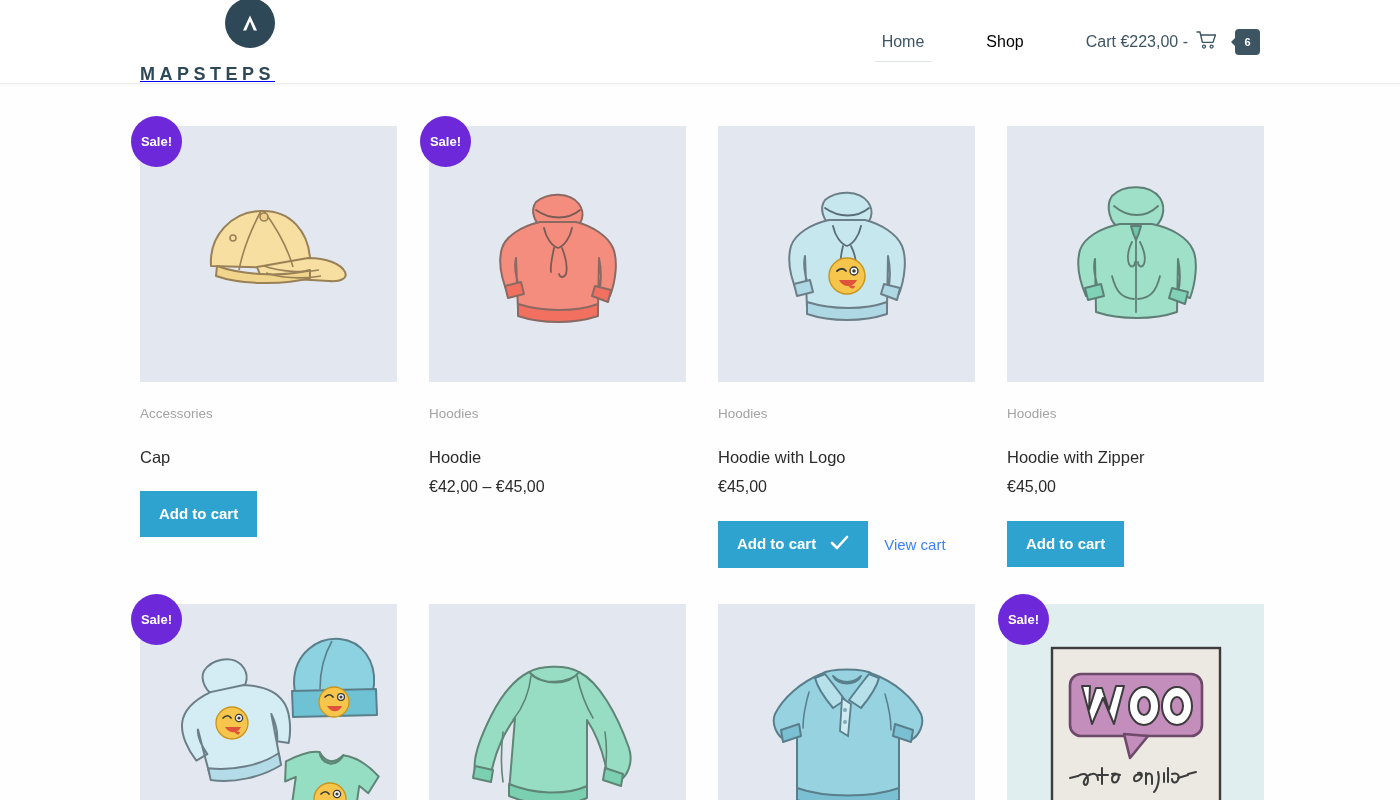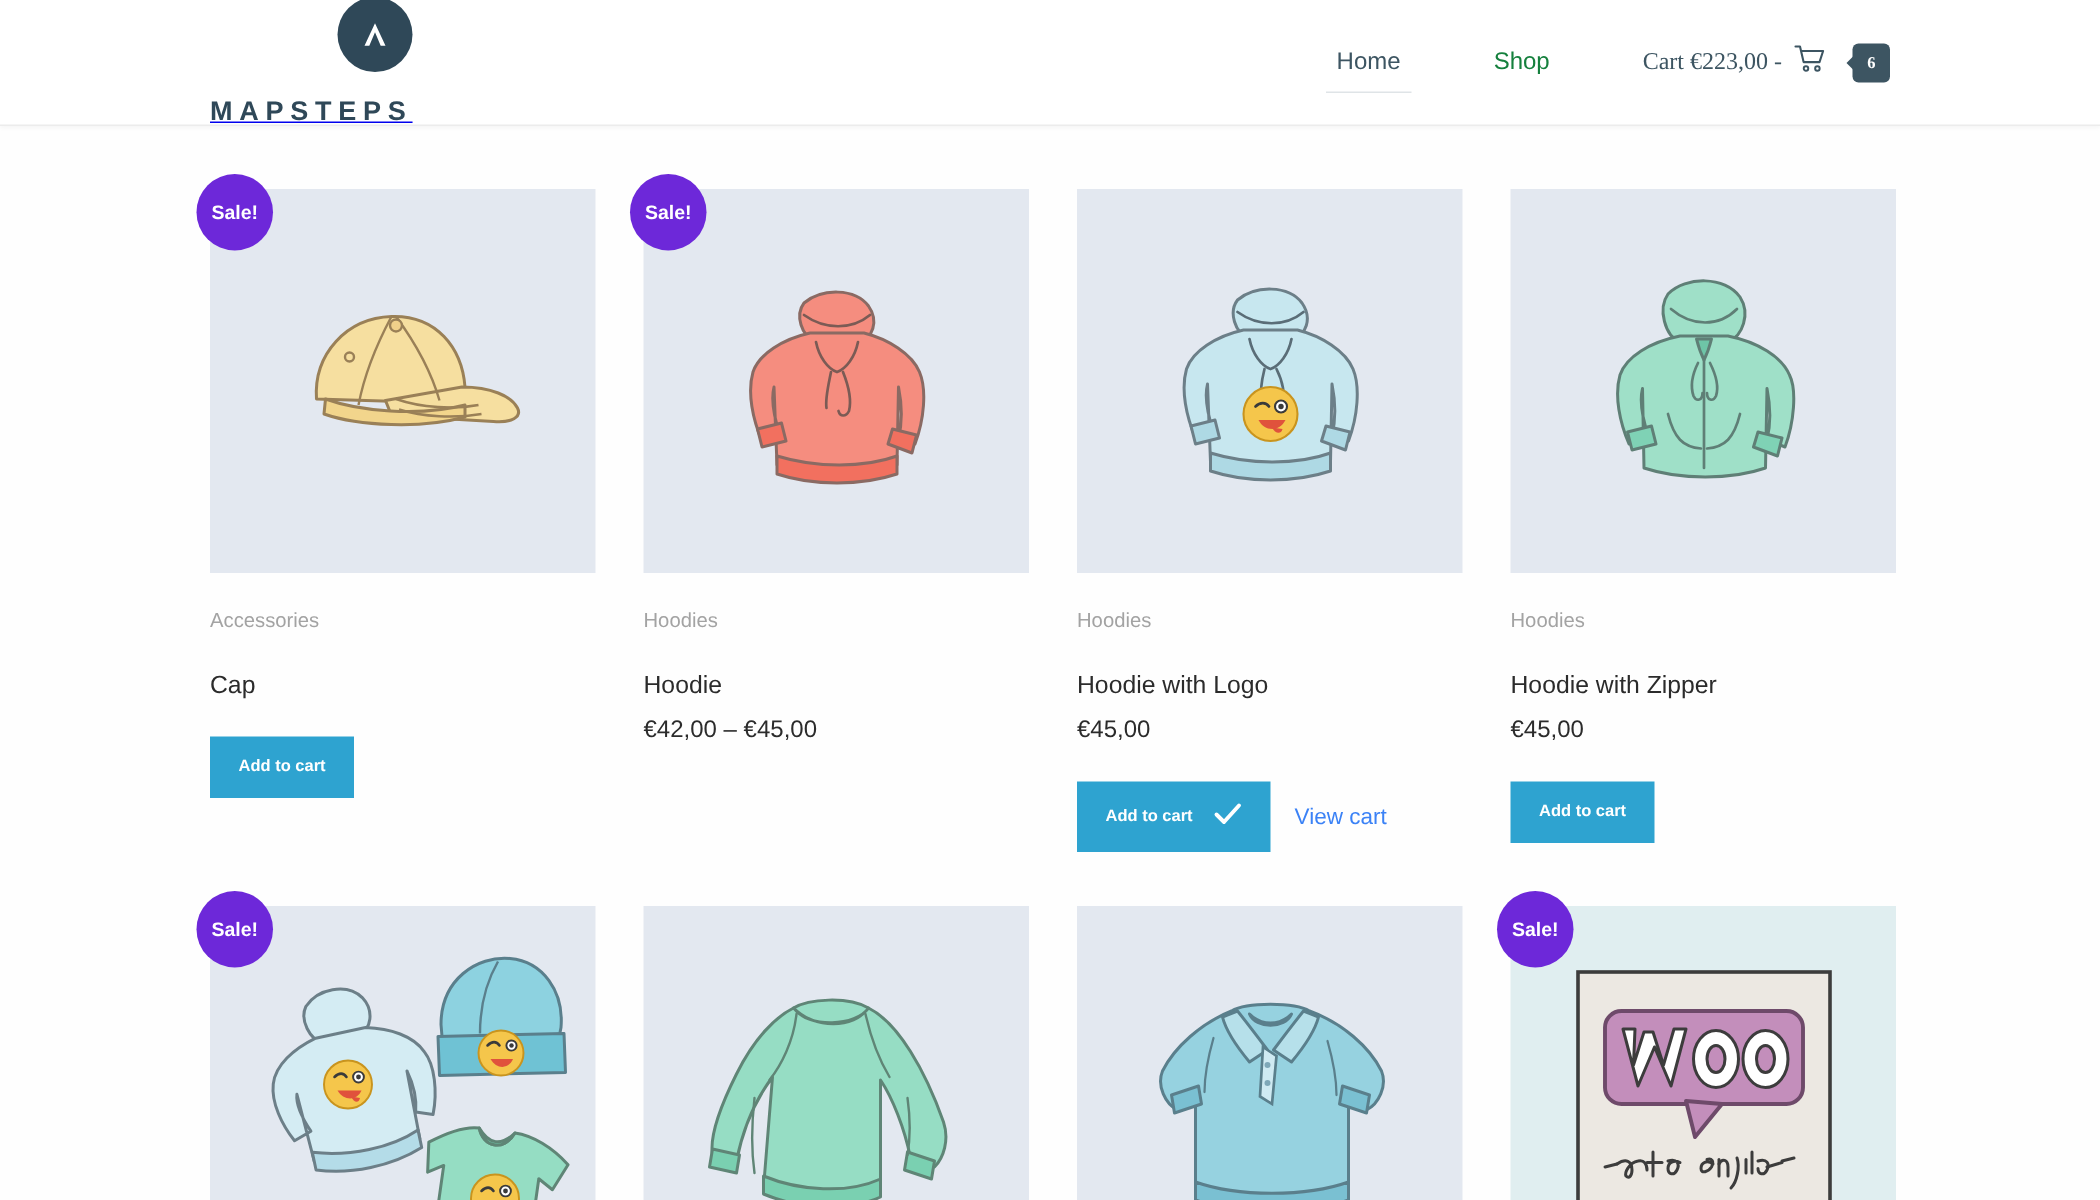--- a/index.html
+++ b/index.html
@@ -57,21 +57,21 @@
   .main-nav {
     margin-left: auto;
     display: flex;
     align-items: center;
     gap: 16px;
     height: 100%;
   }
 
   .nav-link {
     font-size: 16px;
-    color: #15803d;
+    color: #000000;
     text-decoration: none;
     padding: 0 23px;
     line-height: 84px;
     white-space: nowrap;
     position: relative;
   }
 
   .nav-link.active { color: #3d5562; }
 
   .nav-link.active::after {
@@ -85,21 +85,20 @@
 
   .cart-link {
     display: flex;
     align-items: center;
     gap: 8px;
     font-size: 16px;
     color: #3d5562;
     text-decoration: none;
     padding-left: 23px;
     padding-right: 0;
-    font-family: Liberation Serif, serif;
   }
 
   .cart-icon { display: block; }
 
   .cart-badge {
     position: relative;
     margin-left: 9px;
     background: #3d5562;
     color: #ffffff;
     font-size: 11px;
@@ -206,21 +205,21 @@
     display: flex;
     align-items: center;
     gap: 16px;
   }
 
   .btn-add {
     background: #2ea3d0;
     color: #ffffff;
     border: none;
     font-family: "Liberation Sans", sans-serif;
-    font-size: 11px;
+    font-size: 15px;
     font-weight: bold;
     padding: 14px 19px;
     cursor: pointer;
     display: flex;
     align-items: center;
     gap: 14px;
     line-height: 1.2;
     justify-content: center;
   }
 

